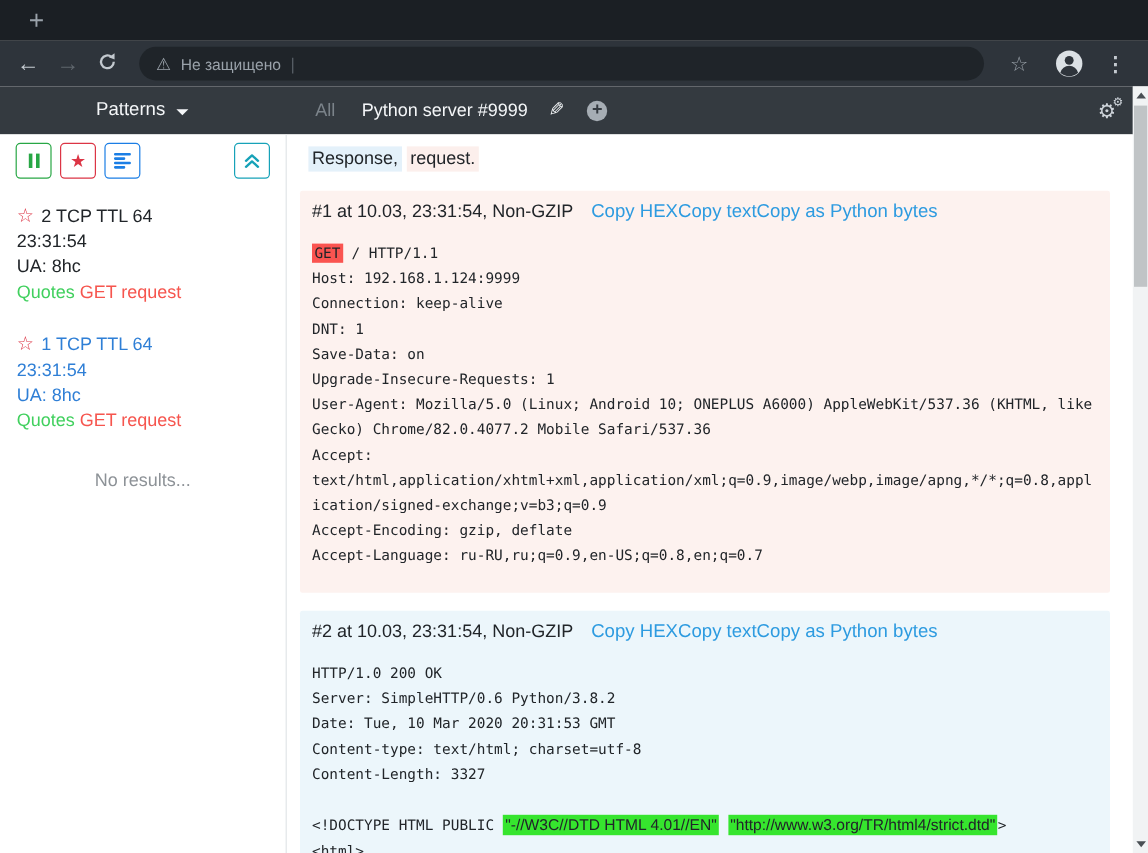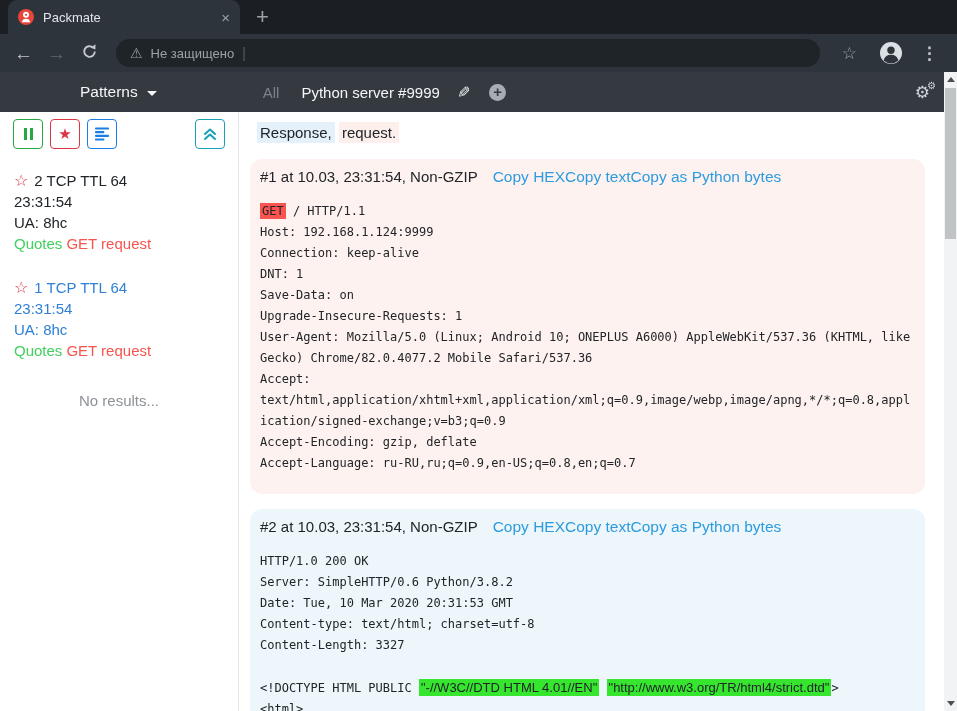--- a/index.html
+++ b/index.html
@@ -59,21 +59,21 @@
   .t-green{color:var(--tag-green,#41d05e);}
   .t-red{color:var(--tag-red,#f6554e);margin-left:4px;}
   .no-results{text-align:center;color:#8d9297;margin-top:31px;font-size:15px;}
 
   .main{flex:1;min-width:0;padding:10px 19px 0 11px;overflow:hidden;}
   .terms{font-size:15px;color:#212529;margin-left:7px;line-height:22px;}
   .hl{padding:2px 3px;}
   .hl-response{background:var(--term-response-bg,#e4f1fa);}
   .hl-request{background:var(--term-request-bg,#fcefec);}
 
-  .packet{margin-top:15px;padding:7px 8px 20px 8px;border-radius:12px;}
+  .packet{margin-top:15px;padding:7px 8px 20px 8px;border-radius:2px;}
   .packet.request{background:var(--request-block-bg,#fdf2ef);}
   .packet.response{background:var(--response-block-bg,#ecf6fb);}
   .p-head{display:flex;align-items:baseline;gap:15px;padding:0 0 13px 2px;font-size:15px;color:#212529;line-height:22px;}
   .p-actions{display:flex;gap:0;}
   .p-link{color:var(--link-blue,#2d9be0);text-decoration:none;font-size:15.5px;white-space:nowrap;}
   .p-content{margin:0;padding:0 2px;font-family:"DejaVu Sans Mono",monospace;font-size:12px;line-height:21px;
     color:#212529;white-space:pre-wrap;overflow-wrap:break-word;}
   .mark{padding:1px 2px;}
   .mark-red{background:var(--mark-red-bg,#fa5450);}
   .mark-green{background:var(--mark-green-bg,#36e52e);font-family:"Liberation Sans",sans-serif;font-size:13px;}
@@ -85,32 +85,20 @@
   .tri-down{width:0;height:0;border-left:4px solid transparent;border-right:4px solid transparent;border-top:5px solid #4a4f54;}
   .thumb{width:11px;height:151px;background:#c0c4c6;margin-top:1px;}
   .scroll-btn.down{margin-top:auto;}
 </style>
 </head>
 <body>
 
 <div class="window">
 
   <div class="tabstrip">
-    <div class="tab">
-      <span class="favicon">
-        <svg width="16" height="16" viewBox="0 0 16 16">
-            <circle cx="8" cy="8" r="8" fill="#e8453c"></circle>
-            <circle cx="8" cy="5.8" r="3" fill="#fff"></circle>
-            <path d="M3.8 13.2a4.3 4.3 0 0 1 8.4 0z" fill="#fff"></path>
-            <circle cx="8" cy="5.8" r="1.1" fill="#e8453c"></circle>
-          </svg>
-      </span>
-      <span class="tab-title">Packmate</span>
-      <span class="tab-close">×</span>
-    </div>
     <span class="newtab">+</span>
   </div>
 
   <div class="toolbar">
     <span class="nav-ic">←</span>
     <span class="nav-ic fwd">→</span>
     <span class="nav-ic">
       <svg width="17" height="17" viewBox="0 0 16 16">
           <path d="M13 8a5 5 0 1 1-1.7-3.75" fill="none" stroke="#c3c9cf" stroke-width="1.8"></path>
           <polygon points="13.6,1.2 13.6,6.2 9.1,4.4" fill="#c3c9cf"></polygon>

